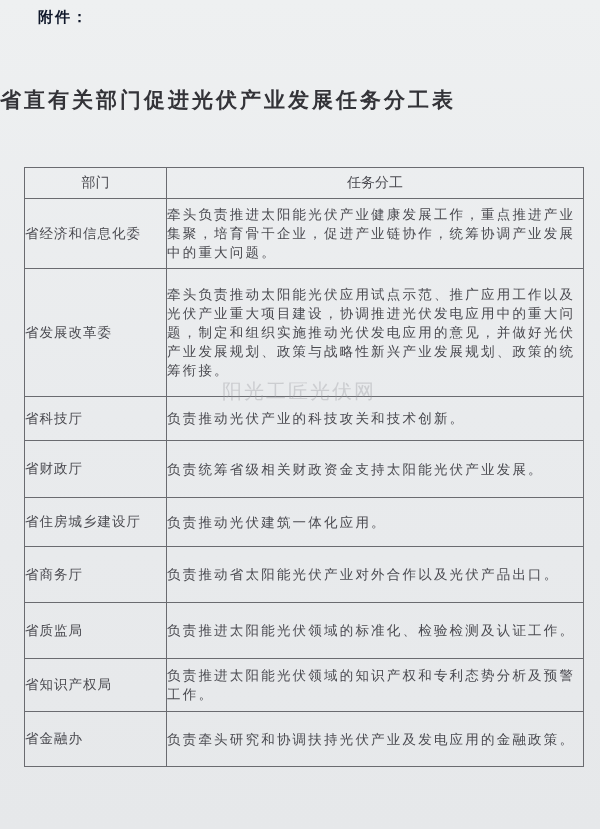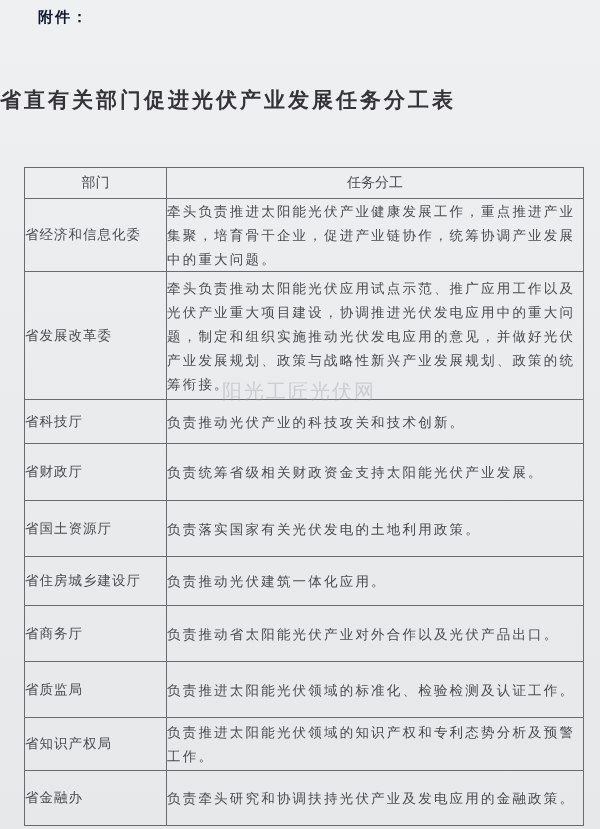--- a/index.html
+++ b/index.html
@@ -27,21 +27,21 @@
     font-size: 13.5px; color: #4a4a50;
   }
   table.task-table td, table.task-table th {
     border: 1px solid #6a6b70; padding: 0 0;
     vertical-align: middle; font-weight: normal;
   }
   table.task-table col.c1 { width: 142px; }
   table.task-table col.c2 { width: 417px; }
   th { text-align: center; height: 30px; font-size: 14px; }
   td.dept { white-space: nowrap; letter-spacing: 1px; }
-  td.task { line-height: 24px; letter-spacing: 2.2px; padding-top: 3px; padding-bottom: 3px; }
+  td.task { line-height: 19px; letter-spacing: 2.2px; padding-top: 3px; padding-bottom: 3px; }
   .watermark {
     position: absolute; left: 222px; top: 378px;
     font-size: 20px; color: rgba(150,150,155,0.35); letter-spacing: 2px;
     pointer-events: none;
   }
 </style>
 </head>
 <body>
 
 <div class="attachment-label">附件：</div>
@@ -68,24 +68,20 @@
       <td class="task">牵头负责推动太阳能光伏应用试点示范、推广应用工作以及光伏产业重大项目建设，协调推进光伏发电应用中的重大问题，制定和组织实施推动光伏发电应用的意见，并做好光伏产业发展规划、政策与战略性新兴产业发展规划、政策的统筹衔接。</td>
     </tr>
     <tr style="height:44px">
       <td class="dept">省科技厅</td>
       <td class="task">负责推动光伏产业的科技攻关和技术创新。</td>
     </tr>
     <tr style="height:57px">
       <td class="dept">省财政厅</td>
       <td class="task">负责统筹省级相关财政资金支持太阳能光伏产业发展。</td>
     </tr>
-    <tr style="height:56px">
-      <td class="dept">省国土资源厅</td>
-      <td class="task">负责落实国家有关光伏发电的土地利用政策。</td>
-    </tr>
     <tr style="height:49px">
       <td class="dept">省住房城乡建设厅</td>
       <td class="task">负责推动光伏建筑一体化应用。</td>
     </tr>
     <tr style="height:56px">
       <td class="dept">省商务厅</td>
       <td class="task">负责推动省太阳能光伏产业对外合作以及光伏产品出口。</td>
     </tr>
     <tr style="height:56px">
       <td class="dept">省质监局</td>

